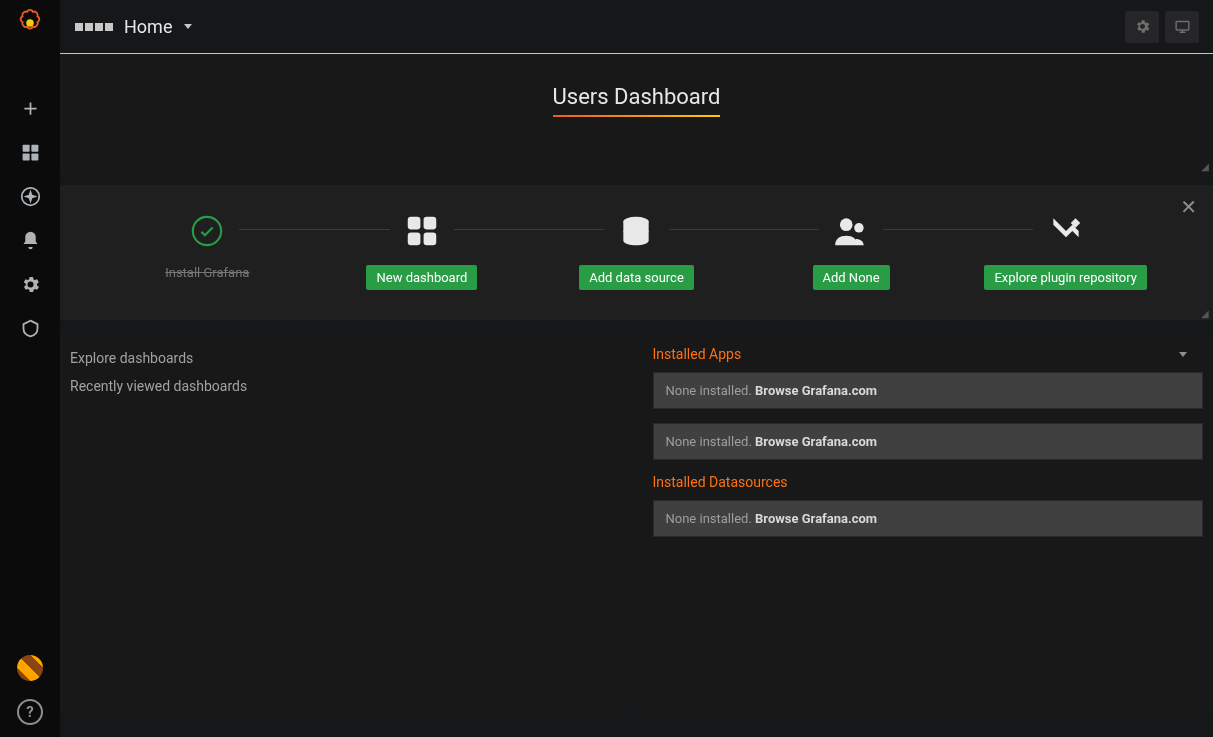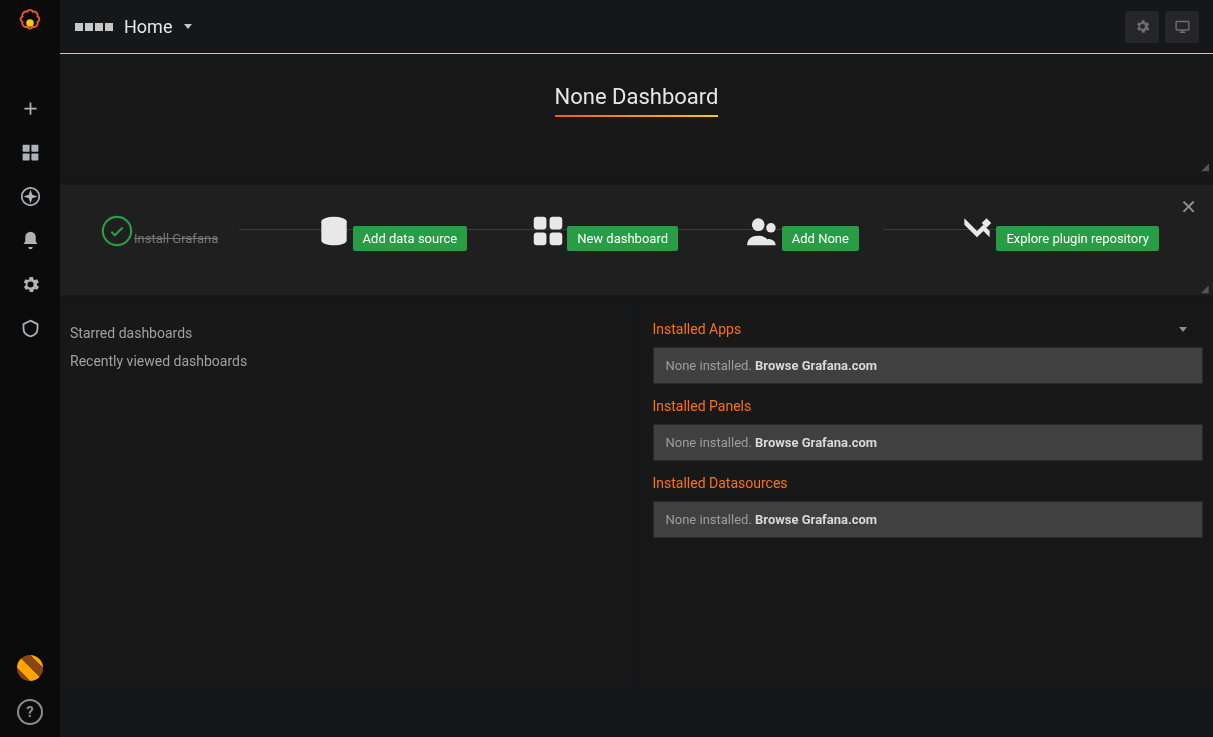--- a/index.html
+++ b/index.html
@@ -28,21 +28,21 @@
 
 .content { flex:1; overflow:auto; }
 
 .title-panel { position:relative; background:#181818; padding:30px 0 56px; text-align:center; }
 .title-inner { display:inline-block; font-size:22px; color:#e6e7e8; font-weight:400; padding-bottom:6px; border-bottom:2px solid; border-image:linear-gradient(90deg,#f05a28,#fbca0a) 1; }
 .resize-corner { position:absolute; right:4px; bottom:2px; width:8px; height:8px; color:#555; font-size:10px; line-height:8px; pointer-events:none; }
 
 .onboard { position:relative; background:#1f1f20; margin-top:12px; padding:26px 40px 30px; }
 .onboard-close { position:absolute; top:10px; right:16px; color:#8e8e8e; font-size:20px; cursor:pointer; }
 .steps { display:flex; align-items:flex-start; justify-content:space-between; }
-.step { flex:1; display:flex; flex-direction:row; align-items:center; position:relative; }
+.step { flex:1; display:flex; flex-direction:column; align-items:center; position:relative; }
 .step-icon { height:40px; display:flex; align-items:center; justify-content:center; margin-bottom:14px; color:#e8e8e8; }
 .step-icon svg { width:38px; height:38px; }
 .step.done .step-icon svg { color:#299c46; width:34px; height:34px; }
 .step.done .step-label { color:#767676; text-decoration:line-through; font-size:13px; }
 .step-btn { background:#299c46; color:#fff; font-size:13px; padding:5px 10px; border-radius:2px; cursor:pointer; }
 .connector { position:absolute; top:18px; height:1px; background:#3b3b3b; width:70%; left:65%; z-index:0; }
 .step:last-child .connector { display:none; }
 .step-icon, .step-btn, .step-label { z-index:1; }
 
 .lower { display:flex; gap:12px; margin-top:12px; }
@@ -125,63 +125,63 @@
       <div class="top-btn">
           <svg viewBox="0 0 24 24" fill="none" stroke="currentColor" stroke-width="2">
             <rect x="3" y="5" width="18" height="12" rx="1"></rect>
             <path d="M8 20h8M12 17v3"></path>
           </svg>
         </div>
     </div>
 
     <div class="content">
       <div class="title-panel">
-        <div class="title-inner">None Dashboard</div>
+        <div class="title-inner">Users Dashboard</div>
         <div class="resize-corner">◢</div>
       </div>
 
       <div class="onboard">
         <div class="onboard-close">✕</div>
         <div class="steps" id="steps">
             <div class="step done">
               <div class="step-icon">
                 <svg viewBox="0 0 24 24" fill="none" stroke="currentColor" stroke-width="1.5">
                   <circle cx="12" cy="12" r="10"></circle>
                   <path d="M8 12.5l2.5 2.5L16 9.5"></path>
                 </svg>
               </div>
               <div class="step-label">Install Grafana</div>
               <div class="connector"></div>
             </div>
             <div class="step">
               <div class="step-icon">
                 <svg viewBox="0 0 24 24" fill="currentColor">
-                  <ellipse cx="12" cy="6" rx="8" ry="3"></ellipse>
-                  <path d="M4 6v6c0 1.7 3.6 3 8 3s8-1.3 8-3V6"></path>
-                  <path d="M4 12v6c0 1.7 3.6 3 8 3s8-1.3 8-3v-6"></path>
-                </svg>
-              </div>
-              <div class="step-btn">Add data source</div>
-              <div class="connector"></div>
-            </div>
-            <div class="step">
-              <div class="step-icon">
-                <svg viewBox="0 0 24 24" fill="currentColor">
                   <rect x="3" y="3" width="8" height="8" rx="2"></rect>
                   <rect x="13" y="3" width="8" height="8" rx="2"></rect>
                   <rect x="3" y="13" width="8" height="8" rx="2"></rect>
                   <rect x="13" y="13" width="8" height="8" rx="2"></rect>
                 </svg>
               </div>
               <div class="step-btn">New dashboard</div>
               <div class="connector"></div>
             </div>
             <div class="step">
               <div class="step-icon">
                 <svg viewBox="0 0 24 24" fill="currentColor">
+                  <ellipse cx="12" cy="6" rx="8" ry="3"></ellipse>
+                  <path d="M4 6v6c0 1.7 3.6 3 8 3s8-1.3 8-3V6"></path>
+                  <path d="M4 12v6c0 1.7 3.6 3 8 3s8-1.3 8-3v-6"></path>
+                </svg>
+              </div>
+              <div class="step-btn">Add data source</div>
+              <div class="connector"></div>
+            </div>
+            <div class="step">
+              <div class="step-icon">
+                <svg viewBox="0 0 24 24" fill="currentColor">
                   <circle cx="9" cy="8" r="4"></circle>
                   <circle cx="17" cy="10" r="3"></circle>
                   <path d="M2 21c0-4 3-6 7-6s7 2 7 6zm13-4c3 0 5 1.5 5 4h-5"></path>
                 </svg>
               </div>
               <div class="step-btn">Add None</div>
               <div class="connector"></div>
             </div>
             <div class="step">
               <div class="step-icon">
@@ -190,35 +190,32 @@
                 </svg>
               </div>
               <div class="step-btn">Explore plugin repository</div>
             </div>
           </div>
         <div class="resize-corner">◢</div>
       </div>
 
       <div class="lower">
         <div class="col">
-          <div class="col-head">Starred dashboards</div>
+          <div class="col-head">Explore dashboards</div>
           <div class="col-head" style="margin-top:8px;">Recently viewed dashboards</div>
         </div>
         <div class="col" id="right-col">
             <div class="section">
               <div class="section-title">
                 <span>Installed Apps</span>
                 <span class="chev"></span>
               </div>
               <div class="plugin-box"><span>None installed. </span><span class="link">Browse Grafana.com</span></div>
             </div>
             <div class="section">
-              <div class="section-title">
-                <span>Installed Panels</span>
-              </div>
               <div class="plugin-box"><span>None installed. </span><span class="link">Browse Grafana.com</span></div>
             </div>
             <div class="section">
               <div class="section-title">
                 <span>Installed Datasources</span>
               </div>
               <div class="plugin-box"><span>None installed. </span><span class="link">Browse Grafana.com</span></div>
             </div>
           </div>
       </div>

